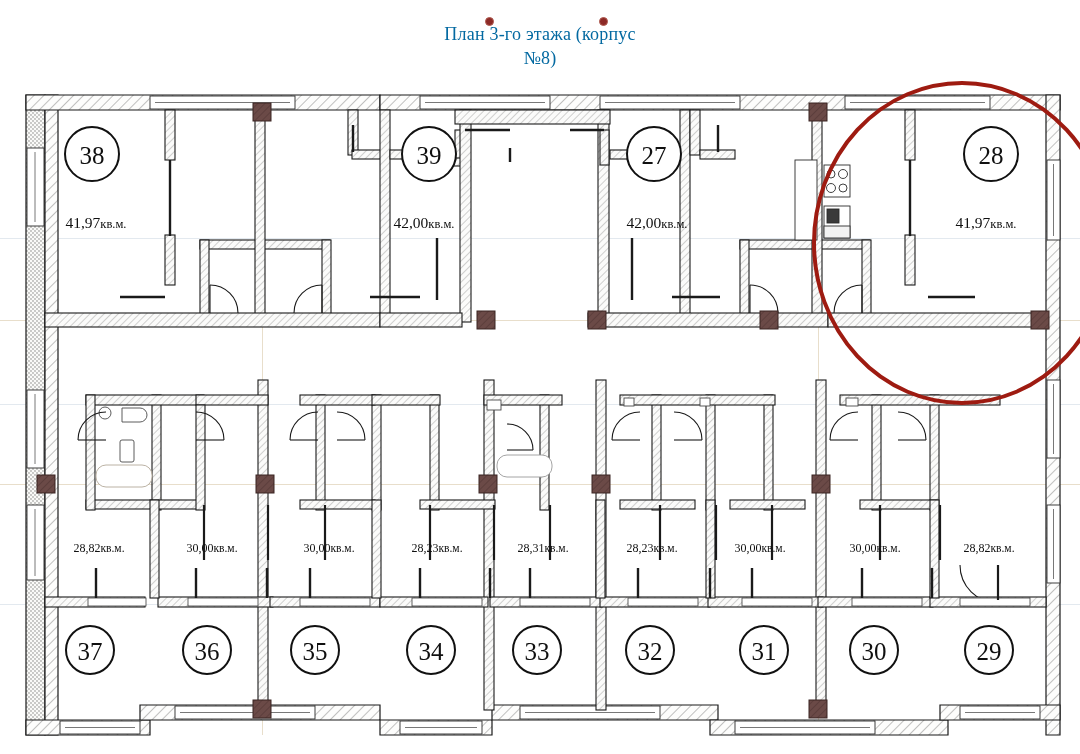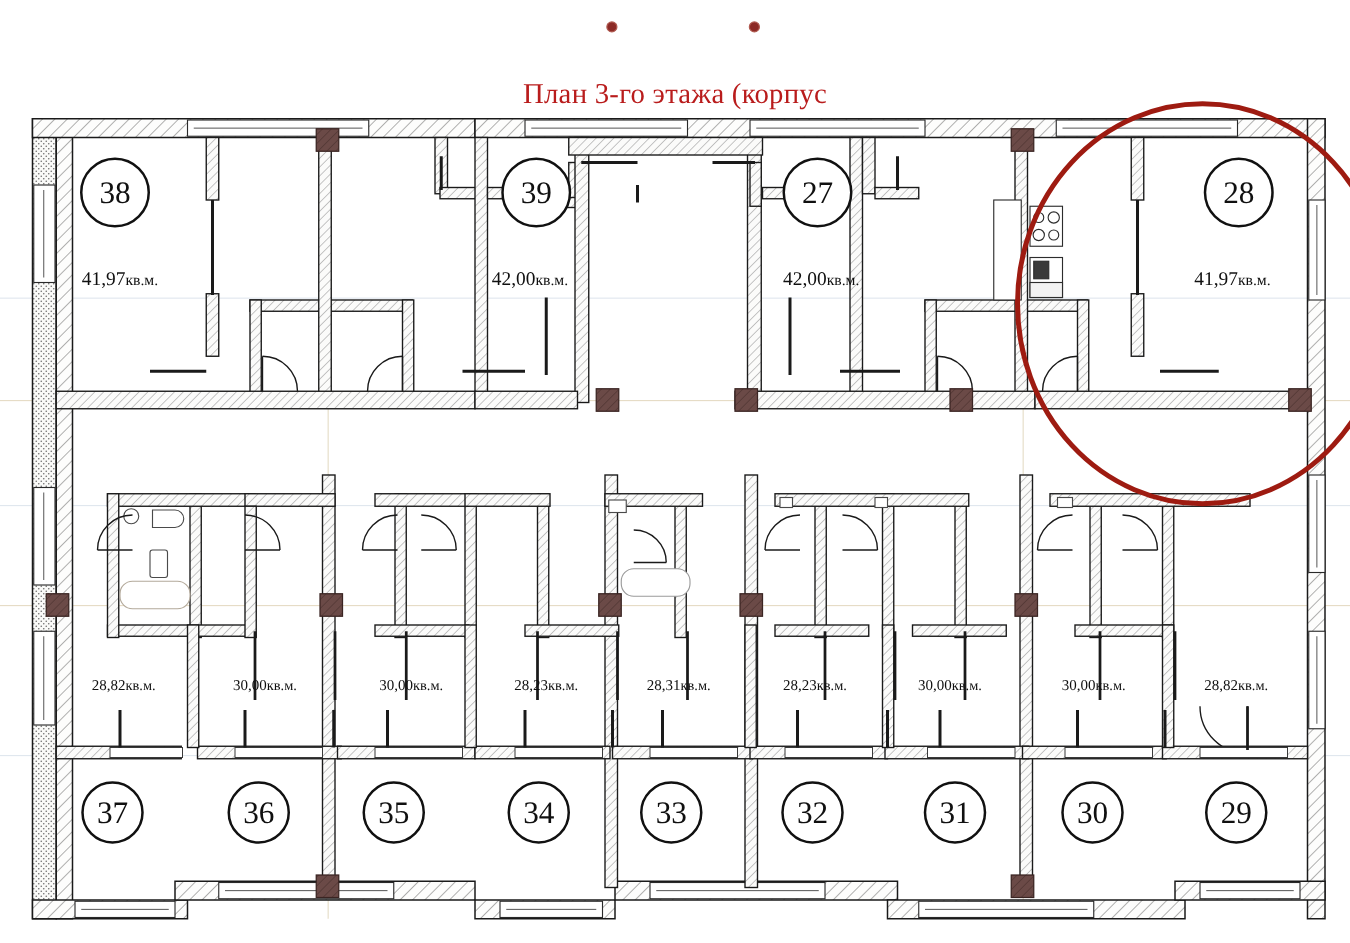--- a/index.html
+++ b/index.html
@@ -1,21 +1,21 @@
 <!DOCTYPE html>
 <html><head>
 <meta charset="utf-8">
 <style>
   html,body{margin:0;padding:0;background:#ffffff;}
   body{width:1080px;height:754px;overflow:hidden;
        font-family:"Liberation Serif","DejaVu Serif",serif;}
   #root{position:relative;width:1080px;height:754px;background:#fff;}
   #title{
     position:absolute;left:0;top:22px;width:1080px;text-align:center;
-    font-size:23px;line-height:1.35;color:#b91c1c;letter-spacing:.2px;margin-top:37px;
+    font-size:18px;line-height:1.35;color:#0369a1;letter-spacing:.2px;
   }
   #title .l2{display:block;}
   .reddot{position:absolute;width:7px;height:7px;border-radius:50%;
           background:#8c2a26;border:1px solid #b05a50;}
   #plan{position:absolute;left:0;top:0;width:1080px;height:754px;}
   text{font-family:"Liberation Serif","DejaVu Serif",serif;fill:#101010;}
   .aptnum{font-size:25px;text-anchor:middle;dominant-baseline:central;}
   .areabig{font-size:15.5px;text-anchor:middle;}
   .areasm{font-size:12px;text-anchor:middle;}
   .unit{font-size:11.5px;}

